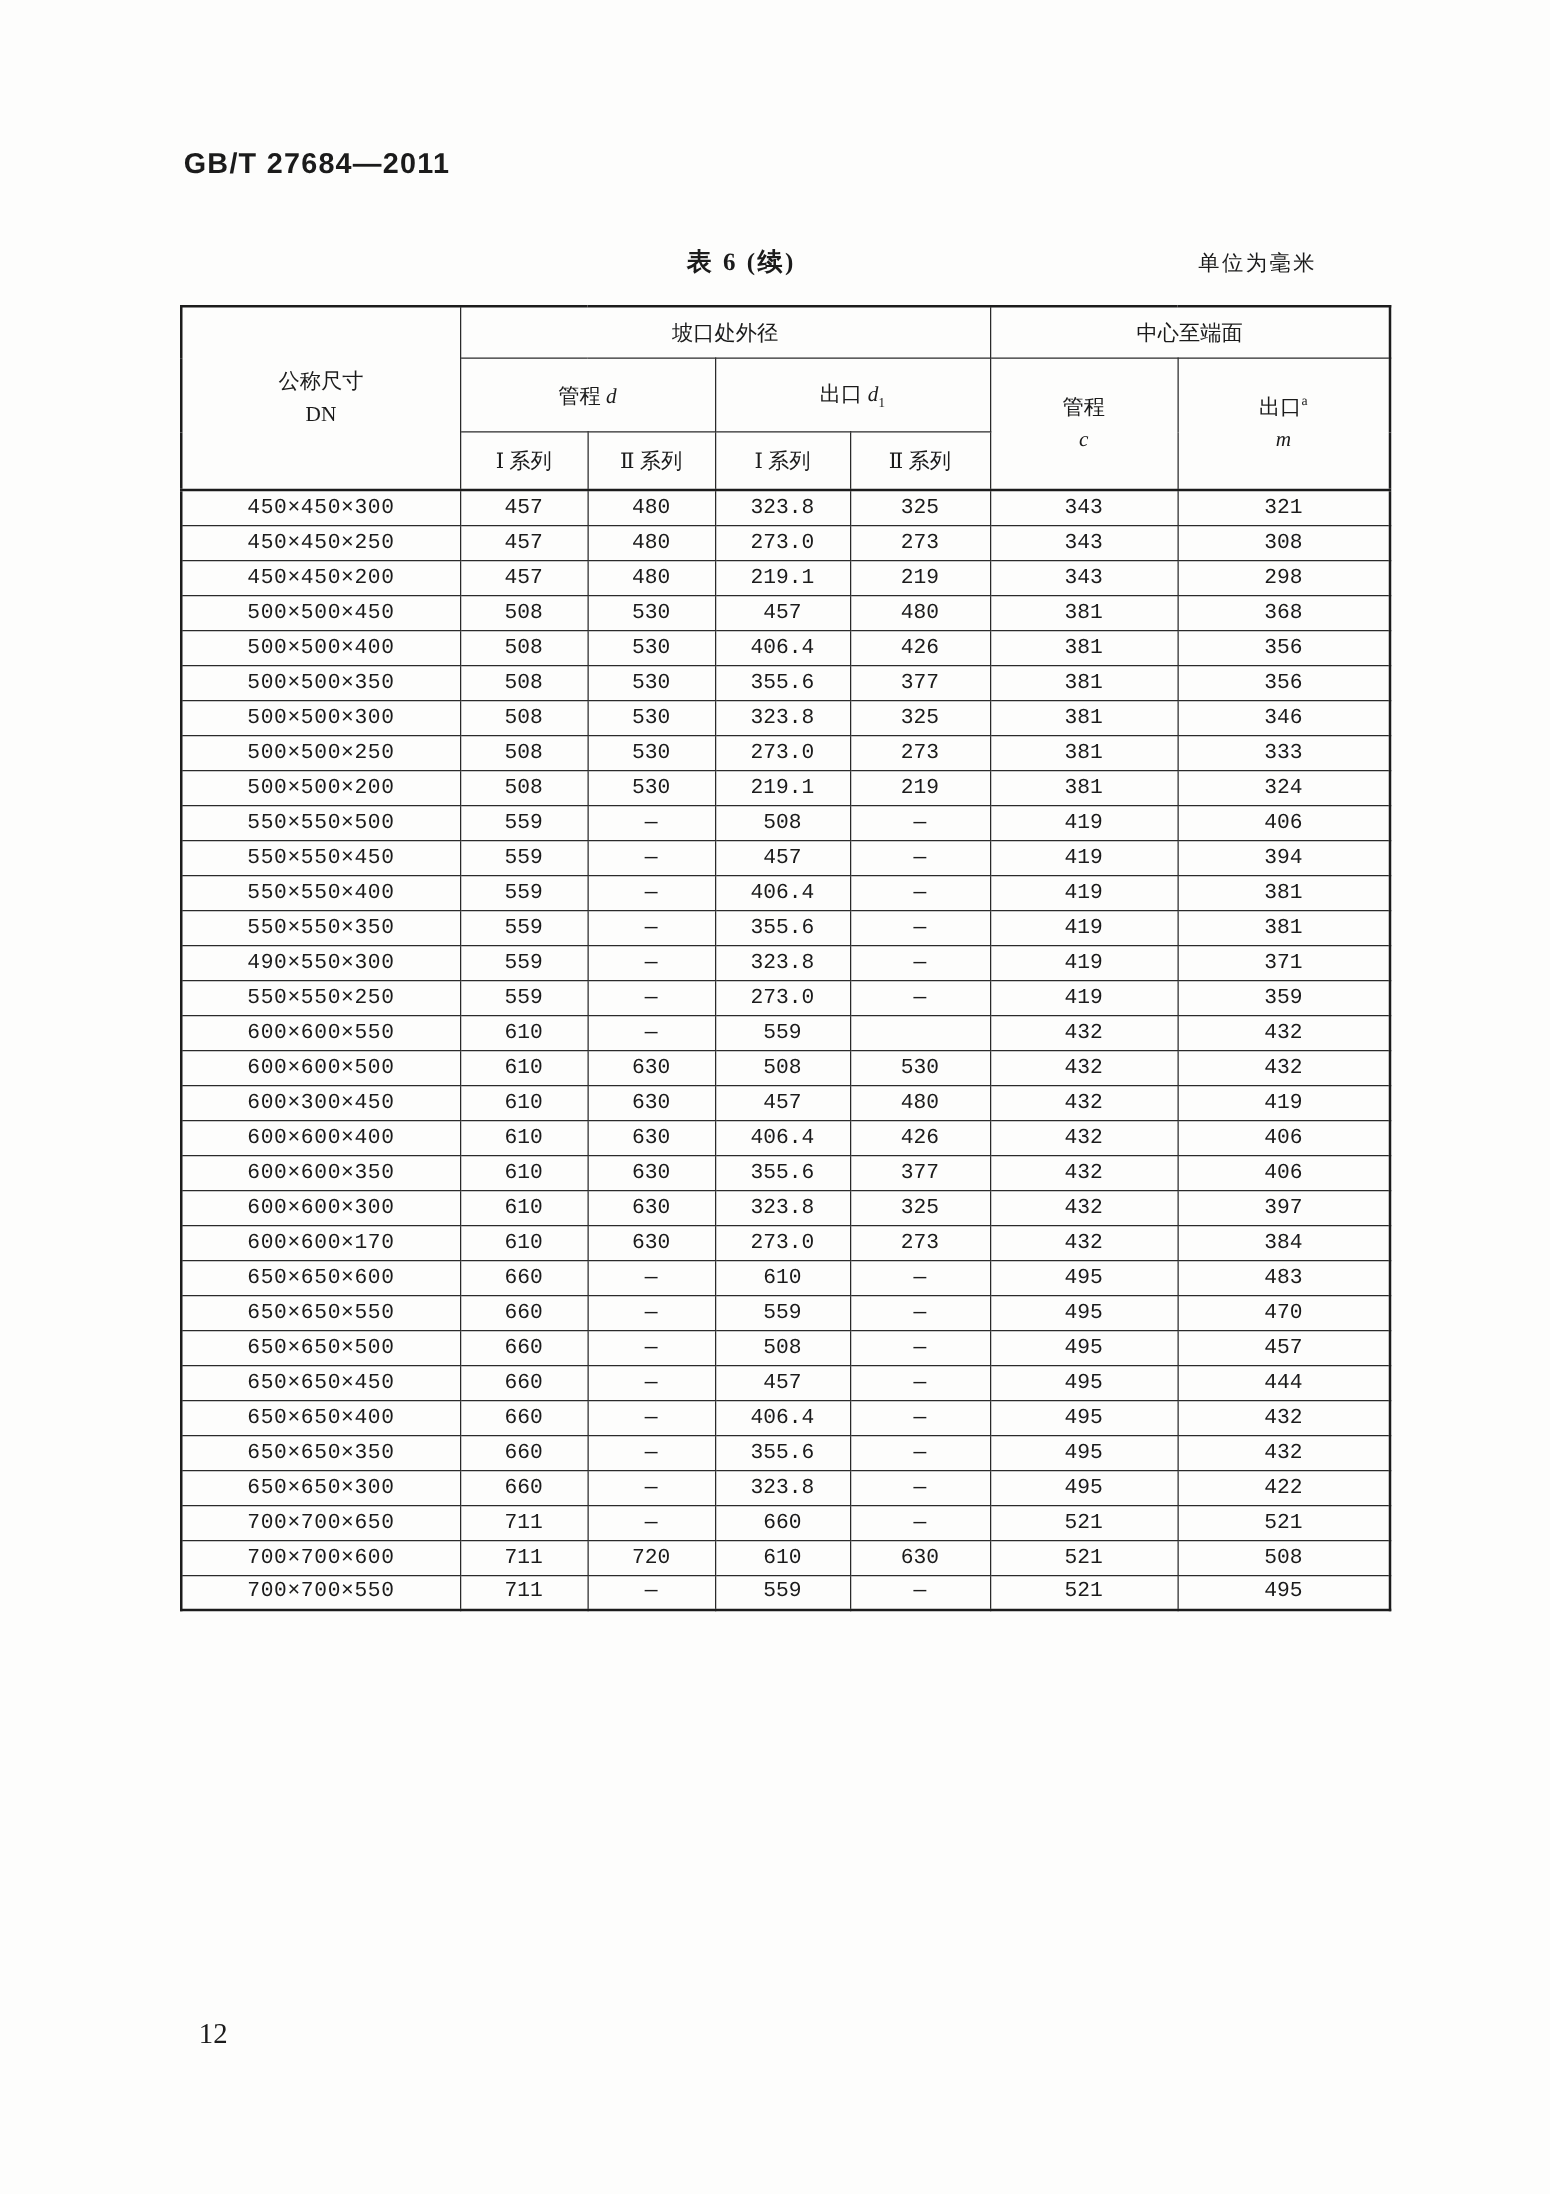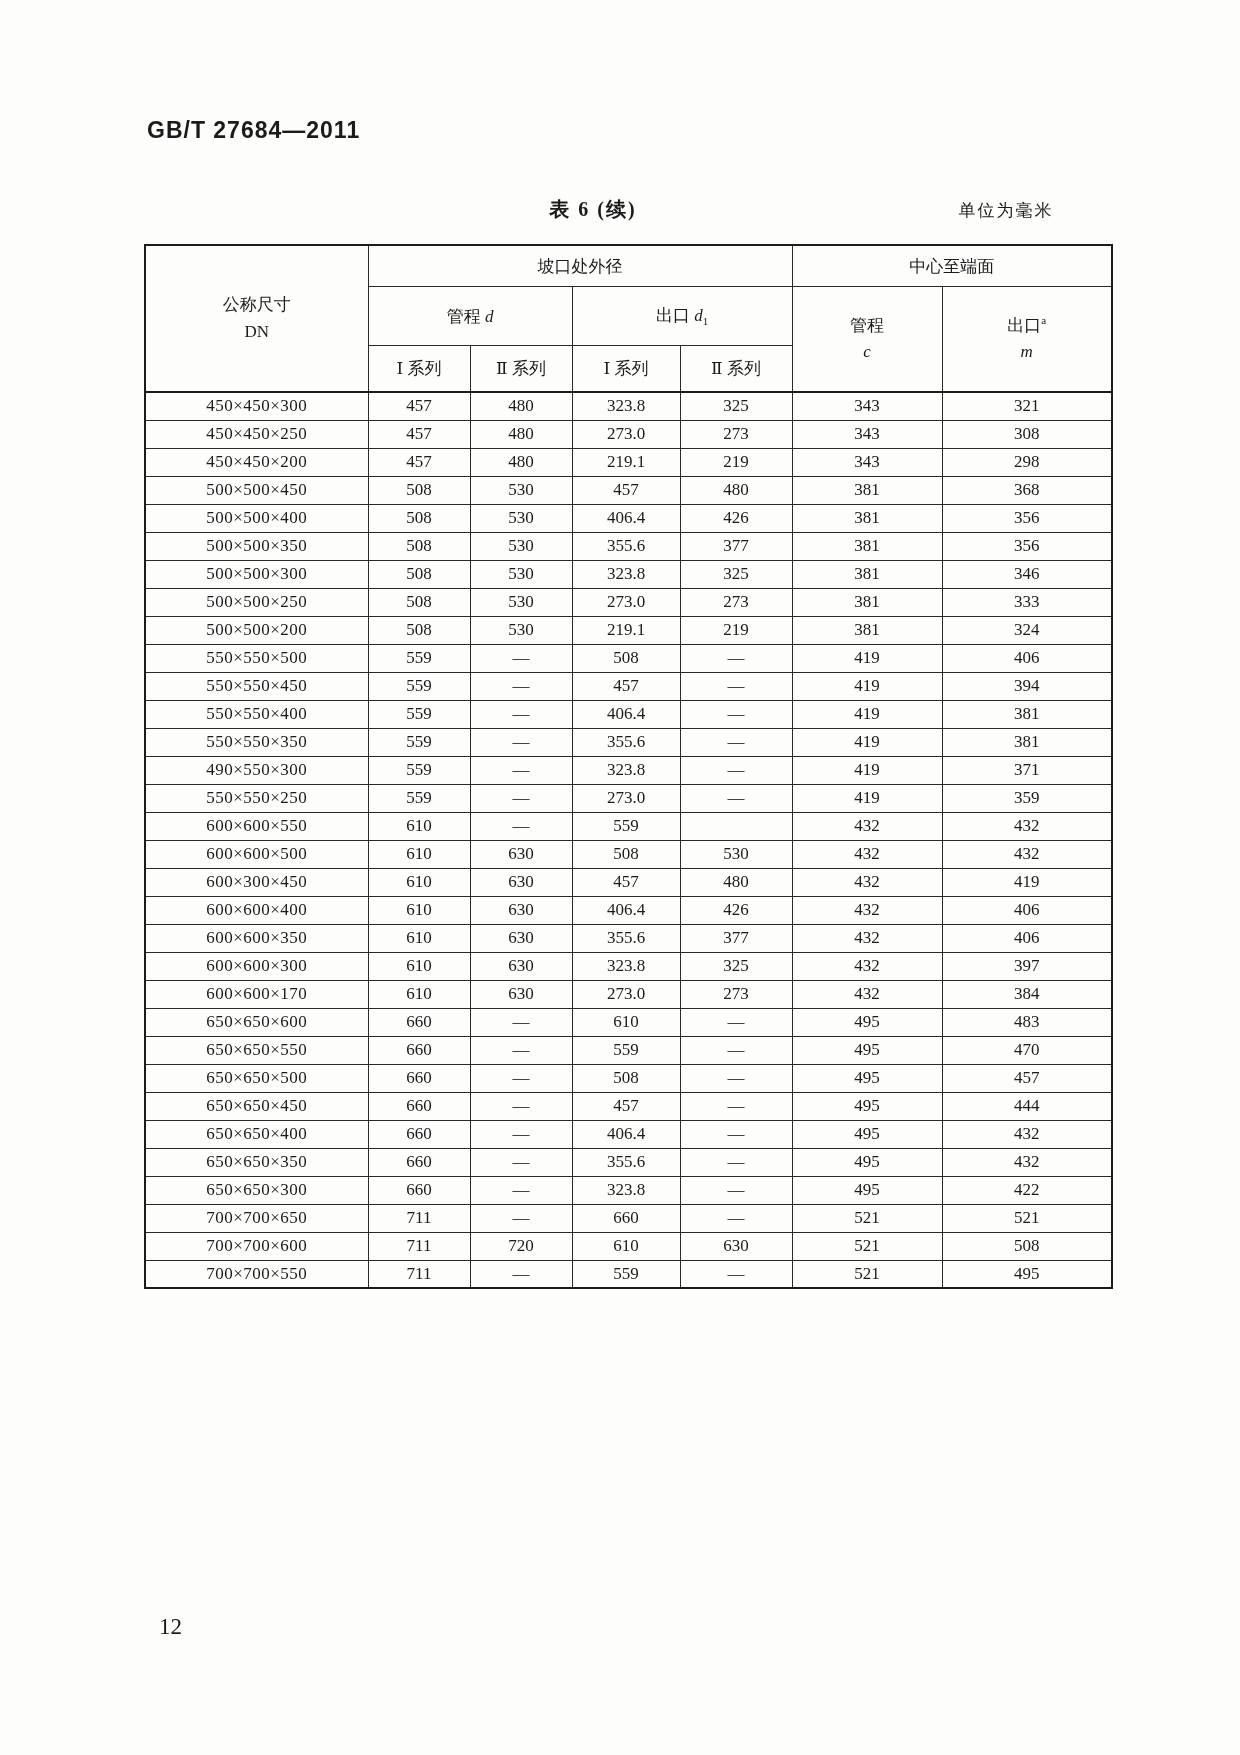--- a/index.html
+++ b/index.html
@@ -32,21 +32,21 @@
   .spec-table th,.spec-table td{
     border:1.5px solid #2a2a2a;
     text-align:center;vertical-align:middle;
     padding:0;font-weight:normal;
     overflow:hidden;white-space:nowrap;
   }
   .spec-table thead tr.h1 th{height:40px;}
   .spec-table thead tr.h2 th{height:58px;}
   .spec-table thead tr.h3 th{height:45px;}
   .spec-table thead{border-bottom:2.5px solid #1c1c1c;}
-  .spec-table tbody tr{height:28px;}
+  .spec-table tbody tr{height:28px;font-family:Liberation Mono, monospace;}
   .two-line{line-height:1.55;}
   .sym{font-style:italic;font-family:"Liberation Serif","DejaVu Serif",serif;}
   sub,sup{font-size:11px;}
   sup{vertical-align:super;}
   .dn-cell{letter-spacing:0.5px;}
   .page-number{
     position:absolute;left:159px;top:1614px;font-size:23px;
   }
 </style>
 </head>

